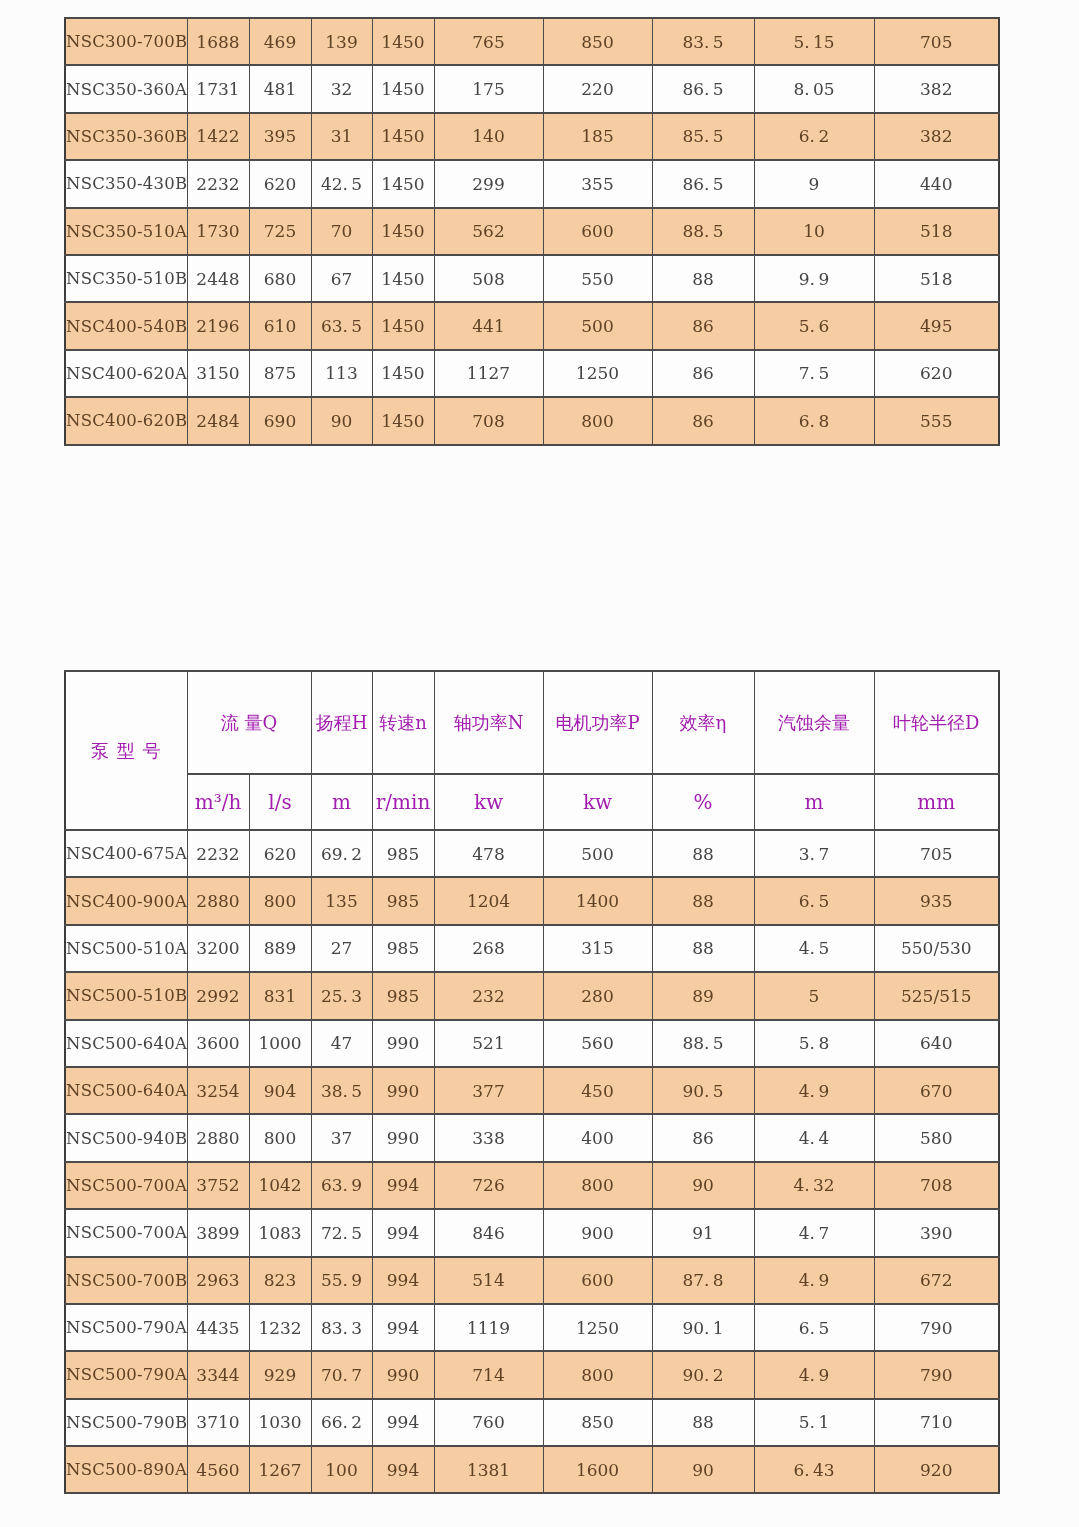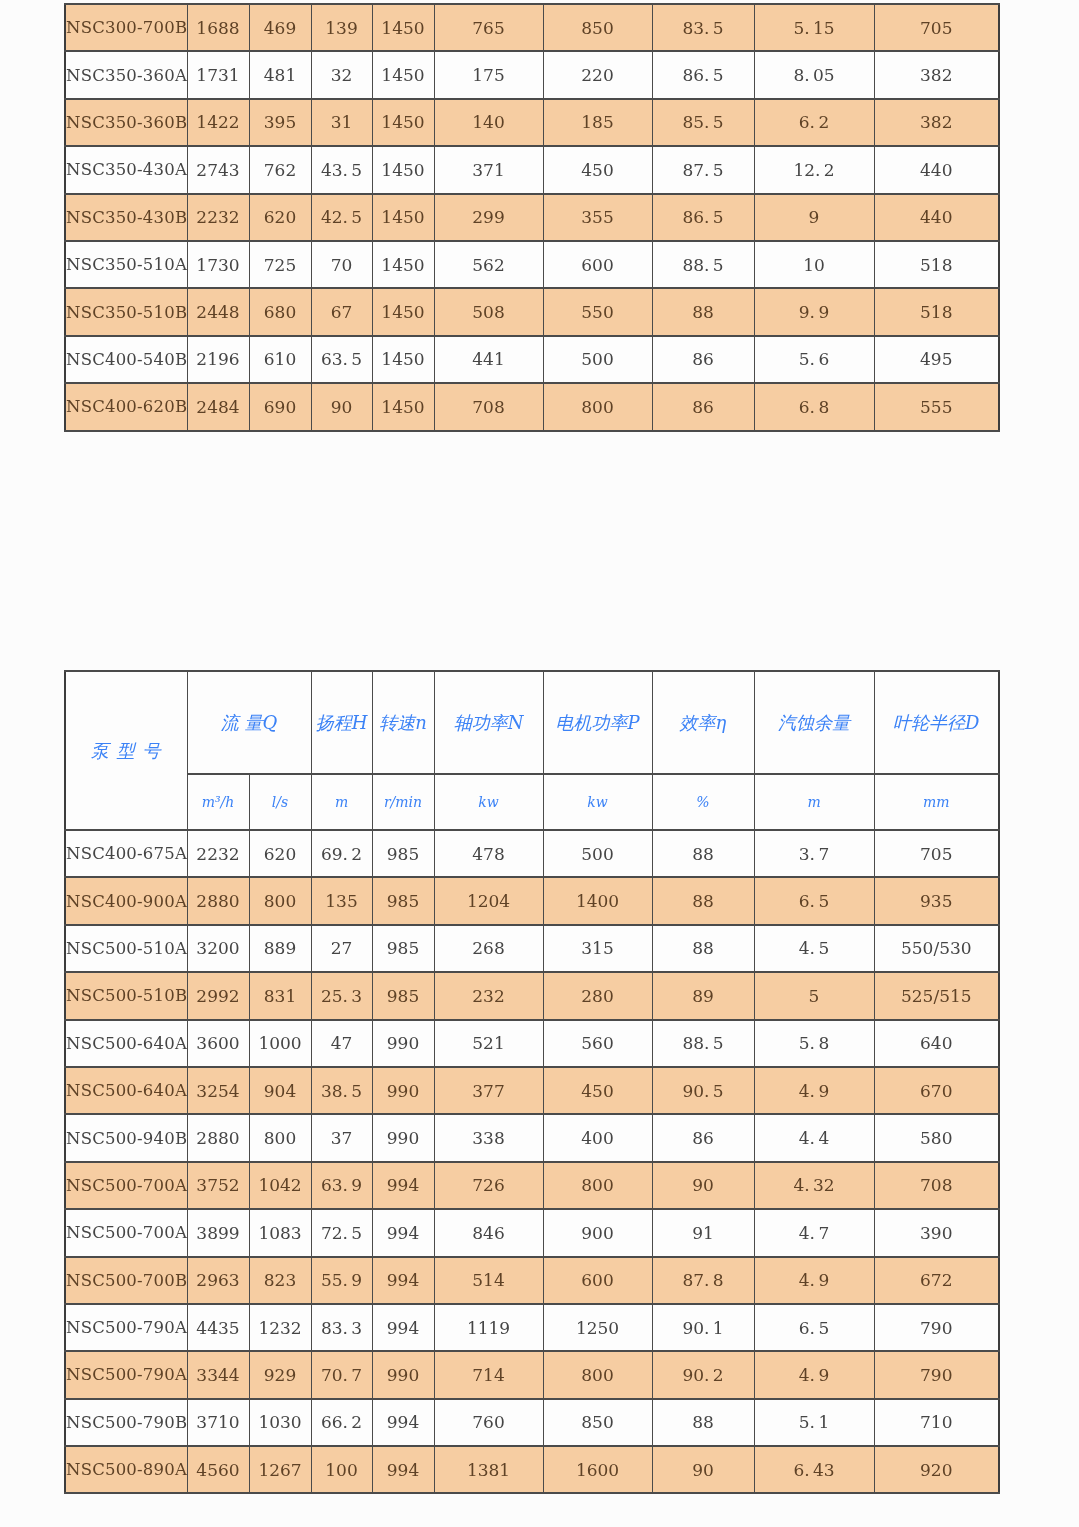--- a/index.html
+++ b/index.html
@@ -16,21 +16,21 @@
   }
   table.pump-table {
     border-collapse: collapse;
     table-layout: fixed;
     width: 934px;
     position: absolute;
     left: 64px;
     background: #fdfdfd;
     border: 2px solid #3d3d3d;
   }
-  #table-top { top: 3px; }
+  #table-top { top: 17px; }
   #table-bottom { top: 670px; }
   .pump-table th, .pump-table td {
     border: solid #4b4b4b;
     border-width: 2px 1px;
     text-align: center;
     vertical-align: middle;
     padding: 0;
     overflow: hidden;
     white-space: nowrap;
   }
@@ -45,25 +45,24 @@
   
   #table-top tbody tr:nth-child(odd) td,
   #table-bottom tbody tr:nth-child(even) td {
     background: #f6cda2;
     color: #5f4226;
   }
   thead th {
     font-size: 18px;
     font-weight: normal;
     background: #fdfdfd;
-    color: #3b82f6;
-    font-style: italic;
+    color: #a21caf;
   }
   thead tr.hdr-main th { height: 101px; }
-  thead tr.hdr-units th { height: 54px; font-size: 14px; margin-left: 24px; }
+  thead tr.hdr-units th { height: 54px; font-size: 20px; margin-left: 24px; }
   thead th.model-hdr { letter-spacing: 1px; }
 </style>
 </head>
 <body>
 
 <table class="pump-table" id="table-top">
   <colgroup>
     <col style="width:122px">
       <col style="width:62px">
       <col style="width:62px">
@@ -106,32 +105,20 @@
         <td>395</td>
         <td>31</td>
         <td>1450</td>
         <td>140</td>
         <td>185</td>
         <td>85. 5</td>
         <td>6. 2</td>
         <td>382</td>
       </tr>
       <tr>
-        <td>NSC350-430A</td>
-        <td>2743</td>
-        <td>762</td>
-        <td>43. 5</td>
-        <td>1450</td>
-        <td>371</td>
-        <td>450</td>
-        <td>87. 5</td>
-        <td>12. 2</td>
-        <td>440</td>
-      </tr>
-      <tr>
         <td>NSC350-430B</td>
         <td>2232</td>
         <td>620</td>
         <td>42. 5</td>
         <td>1450</td>
         <td>299</td>
         <td>355</td>
         <td>86. 5</td>
         <td>9</td>
         <td>440</td>
@@ -164,20 +151,32 @@
         <td>NSC400-540B</td>
         <td>2196</td>
         <td>610</td>
         <td>63. 5</td>
         <td>1450</td>
         <td>441</td>
         <td>500</td>
         <td>86</td>
         <td>5. 6</td>
         <td>495</td>
+      </tr>
+      <tr>
+        <td>NSC400-620A</td>
+        <td>3150</td>
+        <td>875</td>
+        <td>113</td>
+        <td>1450</td>
+        <td>1127</td>
+        <td>1250</td>
+        <td>86</td>
+        <td>7. 5</td>
+        <td>620</td>
       </tr>
       <tr>
         <td>NSC400-620B</td>
         <td>2484</td>
         <td>690</td>
         <td>90</td>
         <td>1450</td>
         <td>708</td>
         <td>800</td>
         <td>86</td>

